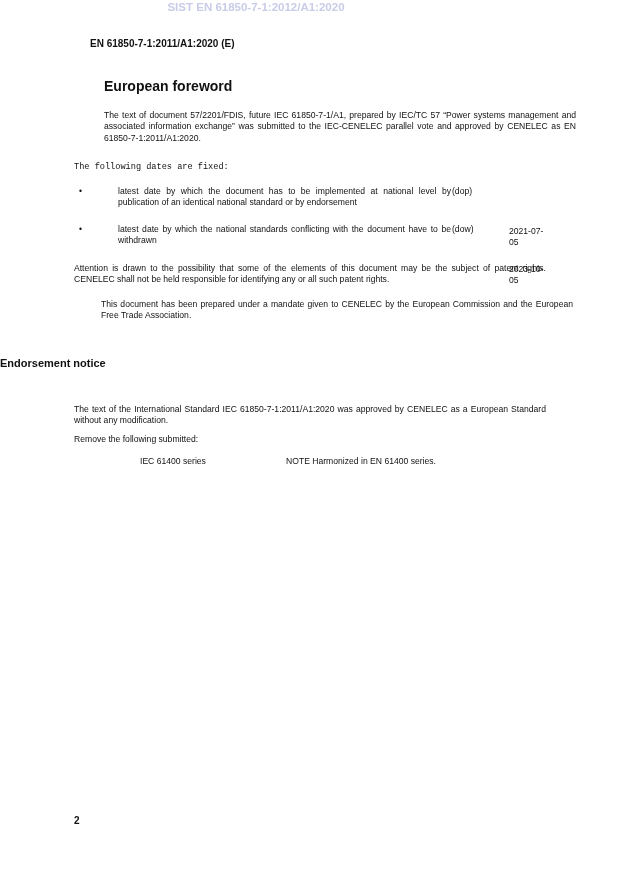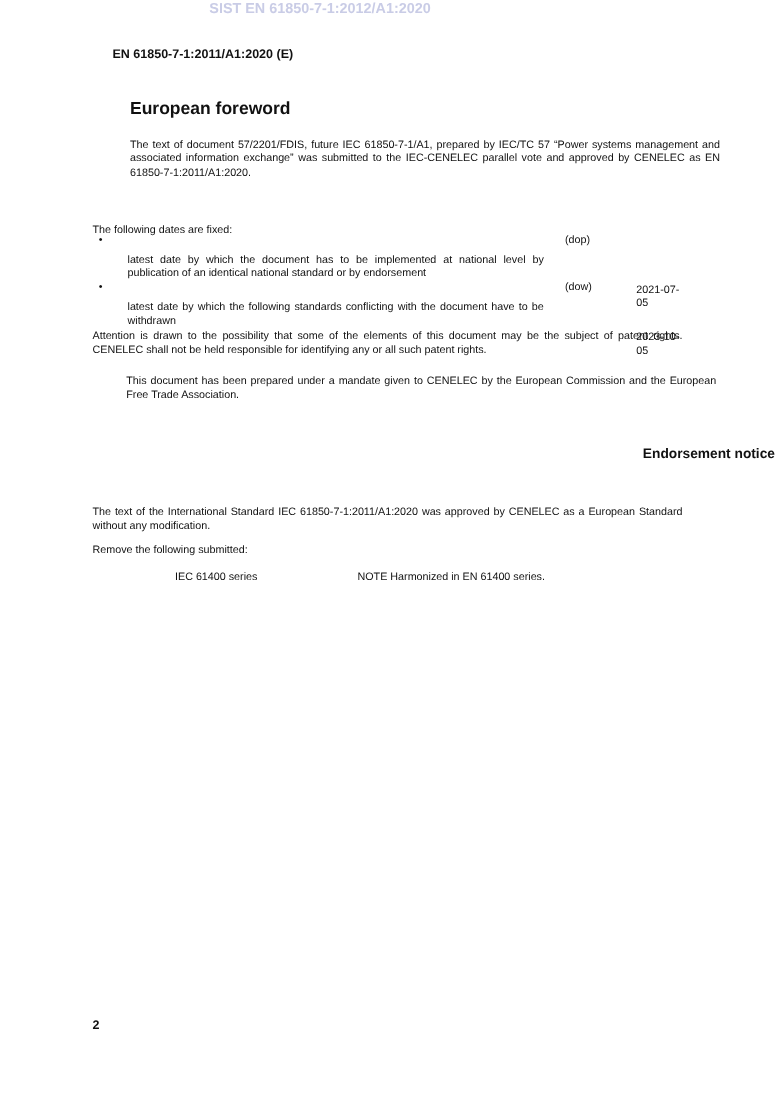--- a/index.html
+++ b/index.html
@@ -5,50 +5,50 @@
   html, body { margin: 0; padding: 0; background: #ffffff; }
   body { width: 620px; height: 877px; position: relative; overflow: hidden;
          font-family: "Liberation Sans", sans-serif; color: #111; }
   .watermark { position: absolute; top: 0; left: 0; width: 512px; text-align: center;
                font-size: 11.5px; font-weight: bold; color: #c9cce6; line-height: 14px; }
   .header { position: absolute; left: 90px; top: 38px; font-size: 10px; font-weight: bold; }
   .h1 { position: absolute; left: 84px; top: 78px; font-size: 14px; font-weight: bold; margin-left: 20px; }
   .p { position: absolute; left: 74px; width: 472px; font-size: 8.6px; line-height: 11.3px; text-align: justify; }
   .bullet { position: absolute; left: 74px; width: 472px; font-size: 8.6px; line-height: 11.3px; }
   .bullet .dot { position: absolute; left: 5px; top: 0; }
-  .bullet .txt { position: absolute; left: 28px; width: 333px; margin-top: 16px; }
+  .bullet .txt { position: absolute; left: 44px; width: 333px; }
   .bullet .code { position: absolute; left: 378px; }
   .bullet .date { position: absolute; left: 435px; margin-top: 40px; }
-  .h2 { position: absolute; left: 0; width: 620px; text-align: right; top: 357px; font-size: 11px; font-weight: bold; }
+  .h2 { position: absolute; left: 0; width: 620px; text-align: left; top: 357px; font-size: 11px; font-weight: bold; }
   .refrow { position: absolute; top: 456px; font-size: 8.6px; padding-left: 32px; }
   .pageno { position: absolute; left: 74px; top: 815px; font-size: 10px; font-weight: bold; }
 </style>
 </head>
 <body>
 
 <div class="watermark">SIST EN 61850-7-1:2012/A1:2020</div>
 
 <div class="header">EN 61850-7-1:2011/A1:2020 (E)</div>
 
 <div class="h1">European foreword</div>
 
 <div class="p" style="top:110px;margin-left:30px;">The text of document 57/2201/FDIS, future IEC 61850-7-1/A1, prepared by IEC/TC 57 “Power systems management and associated information exchange” was submitted to the IEC-CENELEC parallel vote and approved by CENELEC as EN 61850-7-1:2011/A1:2020.</div>
 
-<div class="p" style="top:178px;">The following dates are fixed:</div>
+<div class="p" style="top:162px;font-family:Liberation Mono, monospace;">The following dates are fixed:</div>
 
 <div class="bullet" style="top:186px;">
   <span class="dot">•</span>
   <span class="txt" style="text-align:justify;">latest date by which the document has to be implemented at national level by publication of an identical national standard or by endorsement</span>
   <span class="code">(dop)</span>
   <span class="date">2021-07-05</span>
 </div>
 
 <div class="bullet" style="top:224px;">
   <span class="dot">•</span>
-  <span class="txt" style="text-align:justify;">latest date by which the following standards conflicting with the document have to be withdrawn</span>
+  <span class="txt" style="text-align:justify;">latest date by which the national standards conflicting with the document have to be withdrawn</span>
   <span class="code">(dow)</span>
   <span class="date">2023-10-05</span>
 </div>
 
 <div class="p" style="top:263px;">Attention is drawn to the possibility that some of the elements of this document may be the subject of patent rights. CENELEC shall not be held responsible for identifying any or all such patent rights.</div>
 
 <div class="p" style="top:299px;margin-left:27px;">This document has been prepared under a mandate given to CENELEC by the European Commission and the European Free Trade Association.</div>
 
 <div class="h2">Endorsement notice</div>
 

